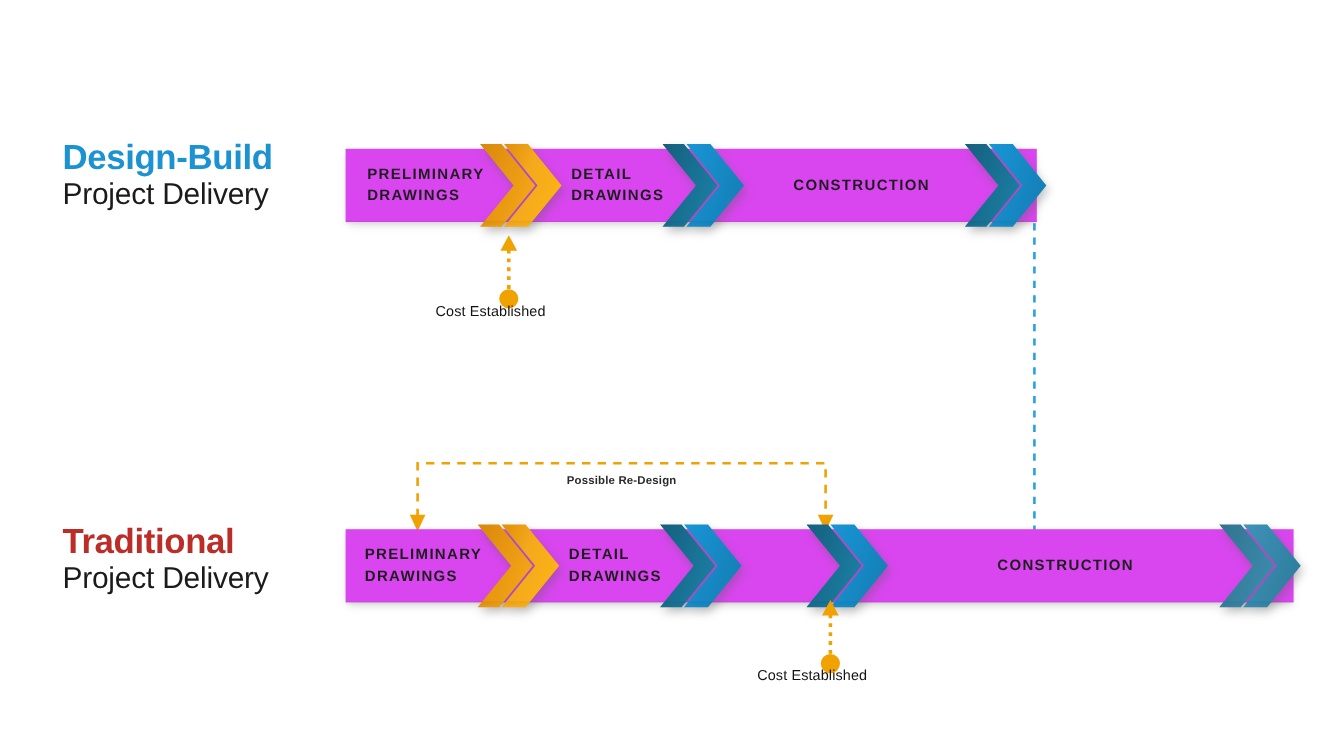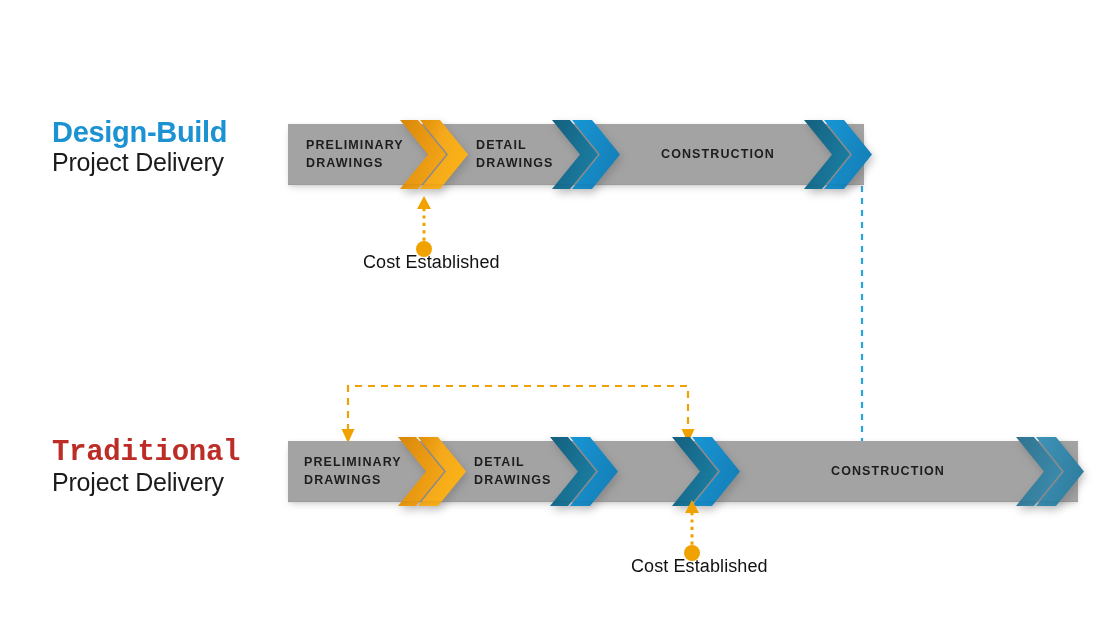--- a/index.html
+++ b/index.html
@@ -16,25 +16,25 @@
   .heading{position:absolute;}
   .heading .big{
     font-size:29px;font-weight:bold;letter-spacing:-0.3px;line-height:1.08;
   }
   .heading .sub{
     font-size:25px;font-weight:400;color:#1b1b1b;line-height:1.15;letter-spacing:-0.2px;
   }
   #hd-db{left:52px;top:117px;}
   #hd-db .big{color:#1b92d1;}
   #hd-tr{left:52px;top:437px;}
-  #hd-tr .big{color:#bc2d27;font-family:Liberation Mono, monospace;}
+  #hd-tr .big{color:#bc2d27;}
 
   
   .bar{
-    position:absolute;height:61px;background:#a3a3a3;
+    position:absolute;height:61px;background:#d946ef;
     box-shadow:0 4px 7px -2px rgba(120,120,120,.33),
                0 -1px 3px -1px rgba(150,150,150,.16);
   }
   .bar::after{
     content:"";position:absolute;left:0;right:0;bottom:-3px;height:4px;
     background:linear-gradient(to bottom,rgba(0,0,0,.055),rgba(0,0,0,0));
   }
   #bar-db{left:288px;top:124px;width:576px;}
   #bar-tr{left:288px;top:441px;width:790px;}
 
@@ -50,21 +50,21 @@
 
   
   .chev{position:absolute;width:72px;height:77px;top:-8px;}
   .chev svg{display:block;width:72px;height:77px;
     filter:drop-shadow(2px 4px 4px rgba(90,90,90,.36));}
 
   
   .cost{position:absolute;}
   .cost .stem{position:absolute;left:0;top:0;}
   .cost .txt{
-    position:absolute;white-space:nowrap;font-size:18px;color:#121212;
+    position:absolute;white-space:nowrap;font-size:12px;color:#121212;
     letter-spacing:.1px;
   }
 
   
   #redesign{position:absolute;left:340px;top:381px;}
   #redesign .rtxt{
     position:absolute;left:0;top:0;width:350px;text-align:center;
     font-size:9.5px;font-weight:bold;color:#2a2a2a;letter-spacing:.15px;
   }
 
@@ -153,20 +153,21 @@
     </svg>
     <div class="txt" style="left:-50px;top:56px;">Cost Established</div>
   </div>
 
   <div id="redesign">
     <svg width="356" height="64" viewBox="0 0 356 64">
       <path d="M8,50 L8,5 L348,5 L348,50" fill="none" stroke="#f0a202" stroke-width="2.2" stroke-dasharray="7 6"></path>
       <polygon points="8,62 1.5,48 14.5,48" fill="#f0a202"></polygon>
       <polygon points="348,62 341.5,48 354.5,48" fill="#f0a202"></polygon>
     </svg>
+    <div class="rtxt" style="left:3px;top:14px;">Possible Re-Design</div>
   </div>
 
   <div class="bar" id="bar-tr">
 
     <div class="seg-label n" style="left:16px;">PRELIMINARY
 DRAWINGS</div>
 
     <div class="seg-label b" style="left:186px;">DETAIL
 DRAWINGS</div>
 

